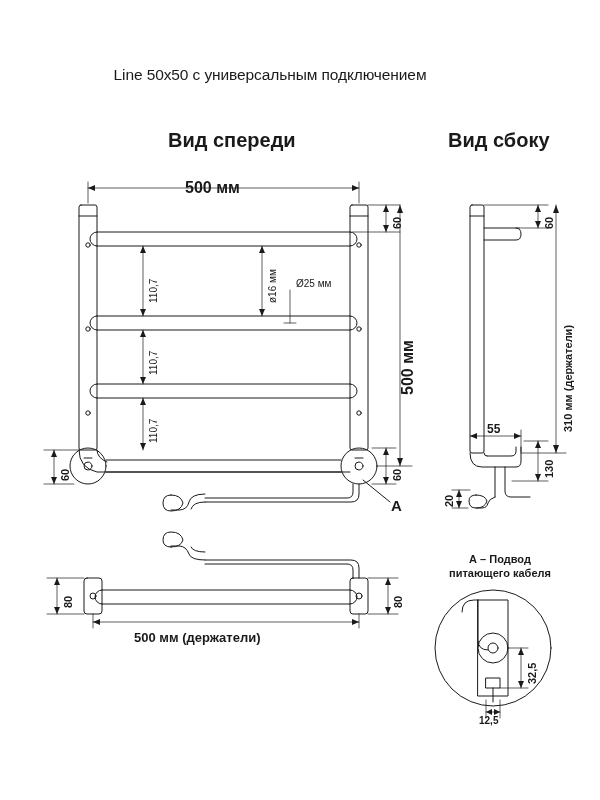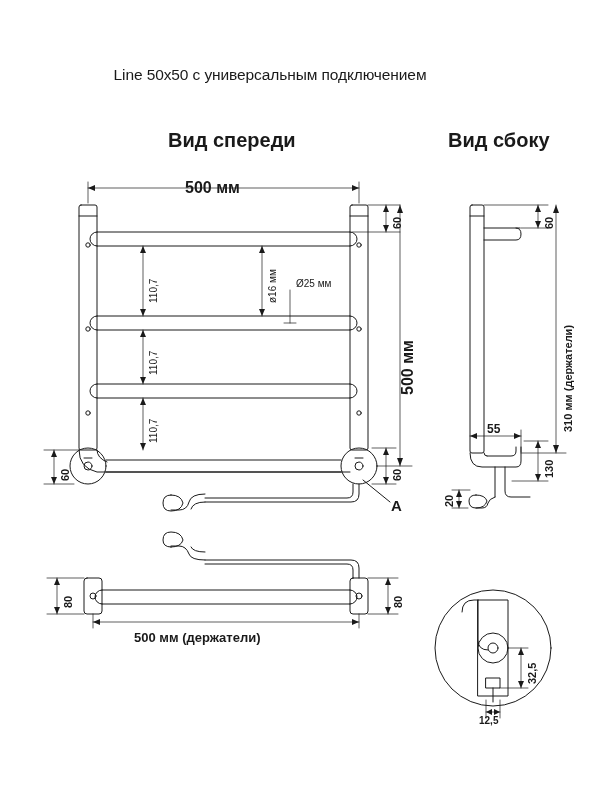--- a/index.html
+++ b/index.html
@@ -76,20 +76,24 @@
 </head>
 <body>
 
 <div id="page">
 
   <div class="title">Line 50x50 с универсальным подключением</div>
 
   <div class="view-label lbl-front">Вид спереди</div>
   <div class="view-label lbl-side">Вид сбоку</div>
 
+  <div class="note-a">
+    <span>А – Подвод</span><br>
+    <span>питающего кабеля</span>
+  </div>
 
   <svg class="layer" viewBox="0 0 600 800">
     <g fill="none" stroke="#1a1a1a" stroke-width="1" stroke-linecap="round" stroke-linejoin="round">
 
       <g>
 
         <rect x="79" y="205" width="18" height="245" rx="2"></rect>
         <line x1="79" y1="216" x2="97" y2="216"></line>
         <circle cx="88" cy="245" r="2.2"></circle>
         <circle cx="88" cy="329" r="2.2"></circle>

